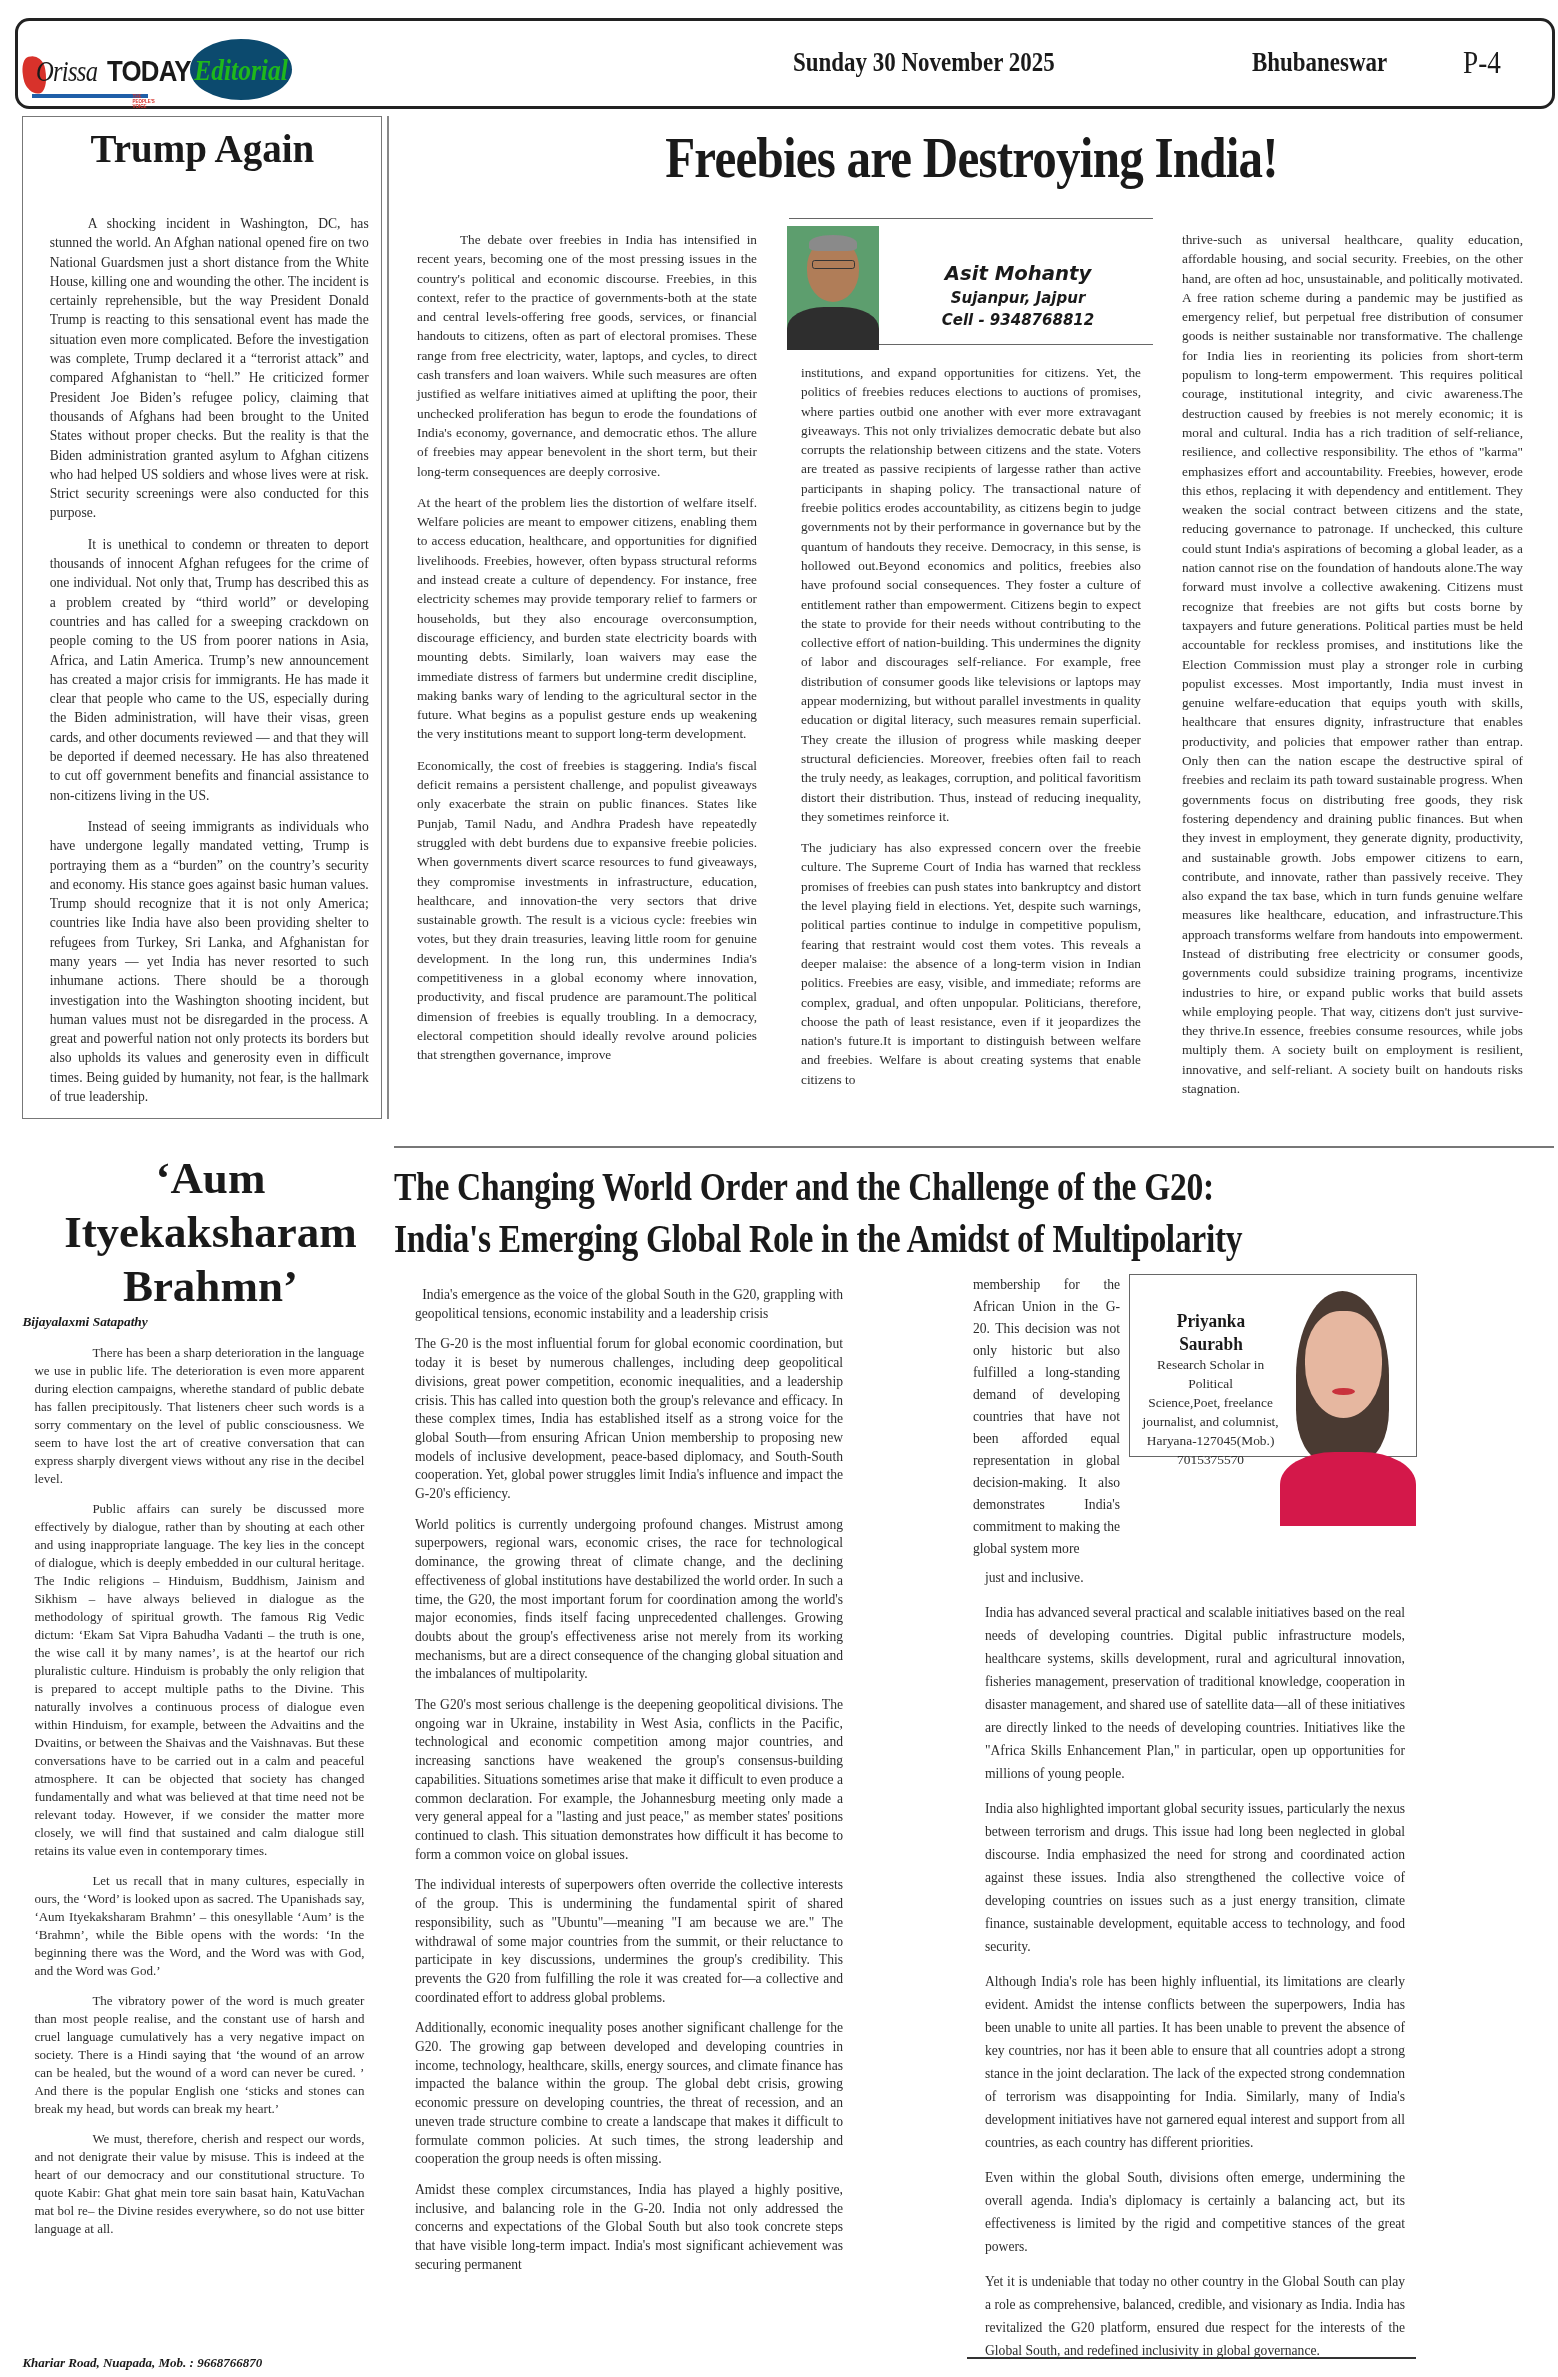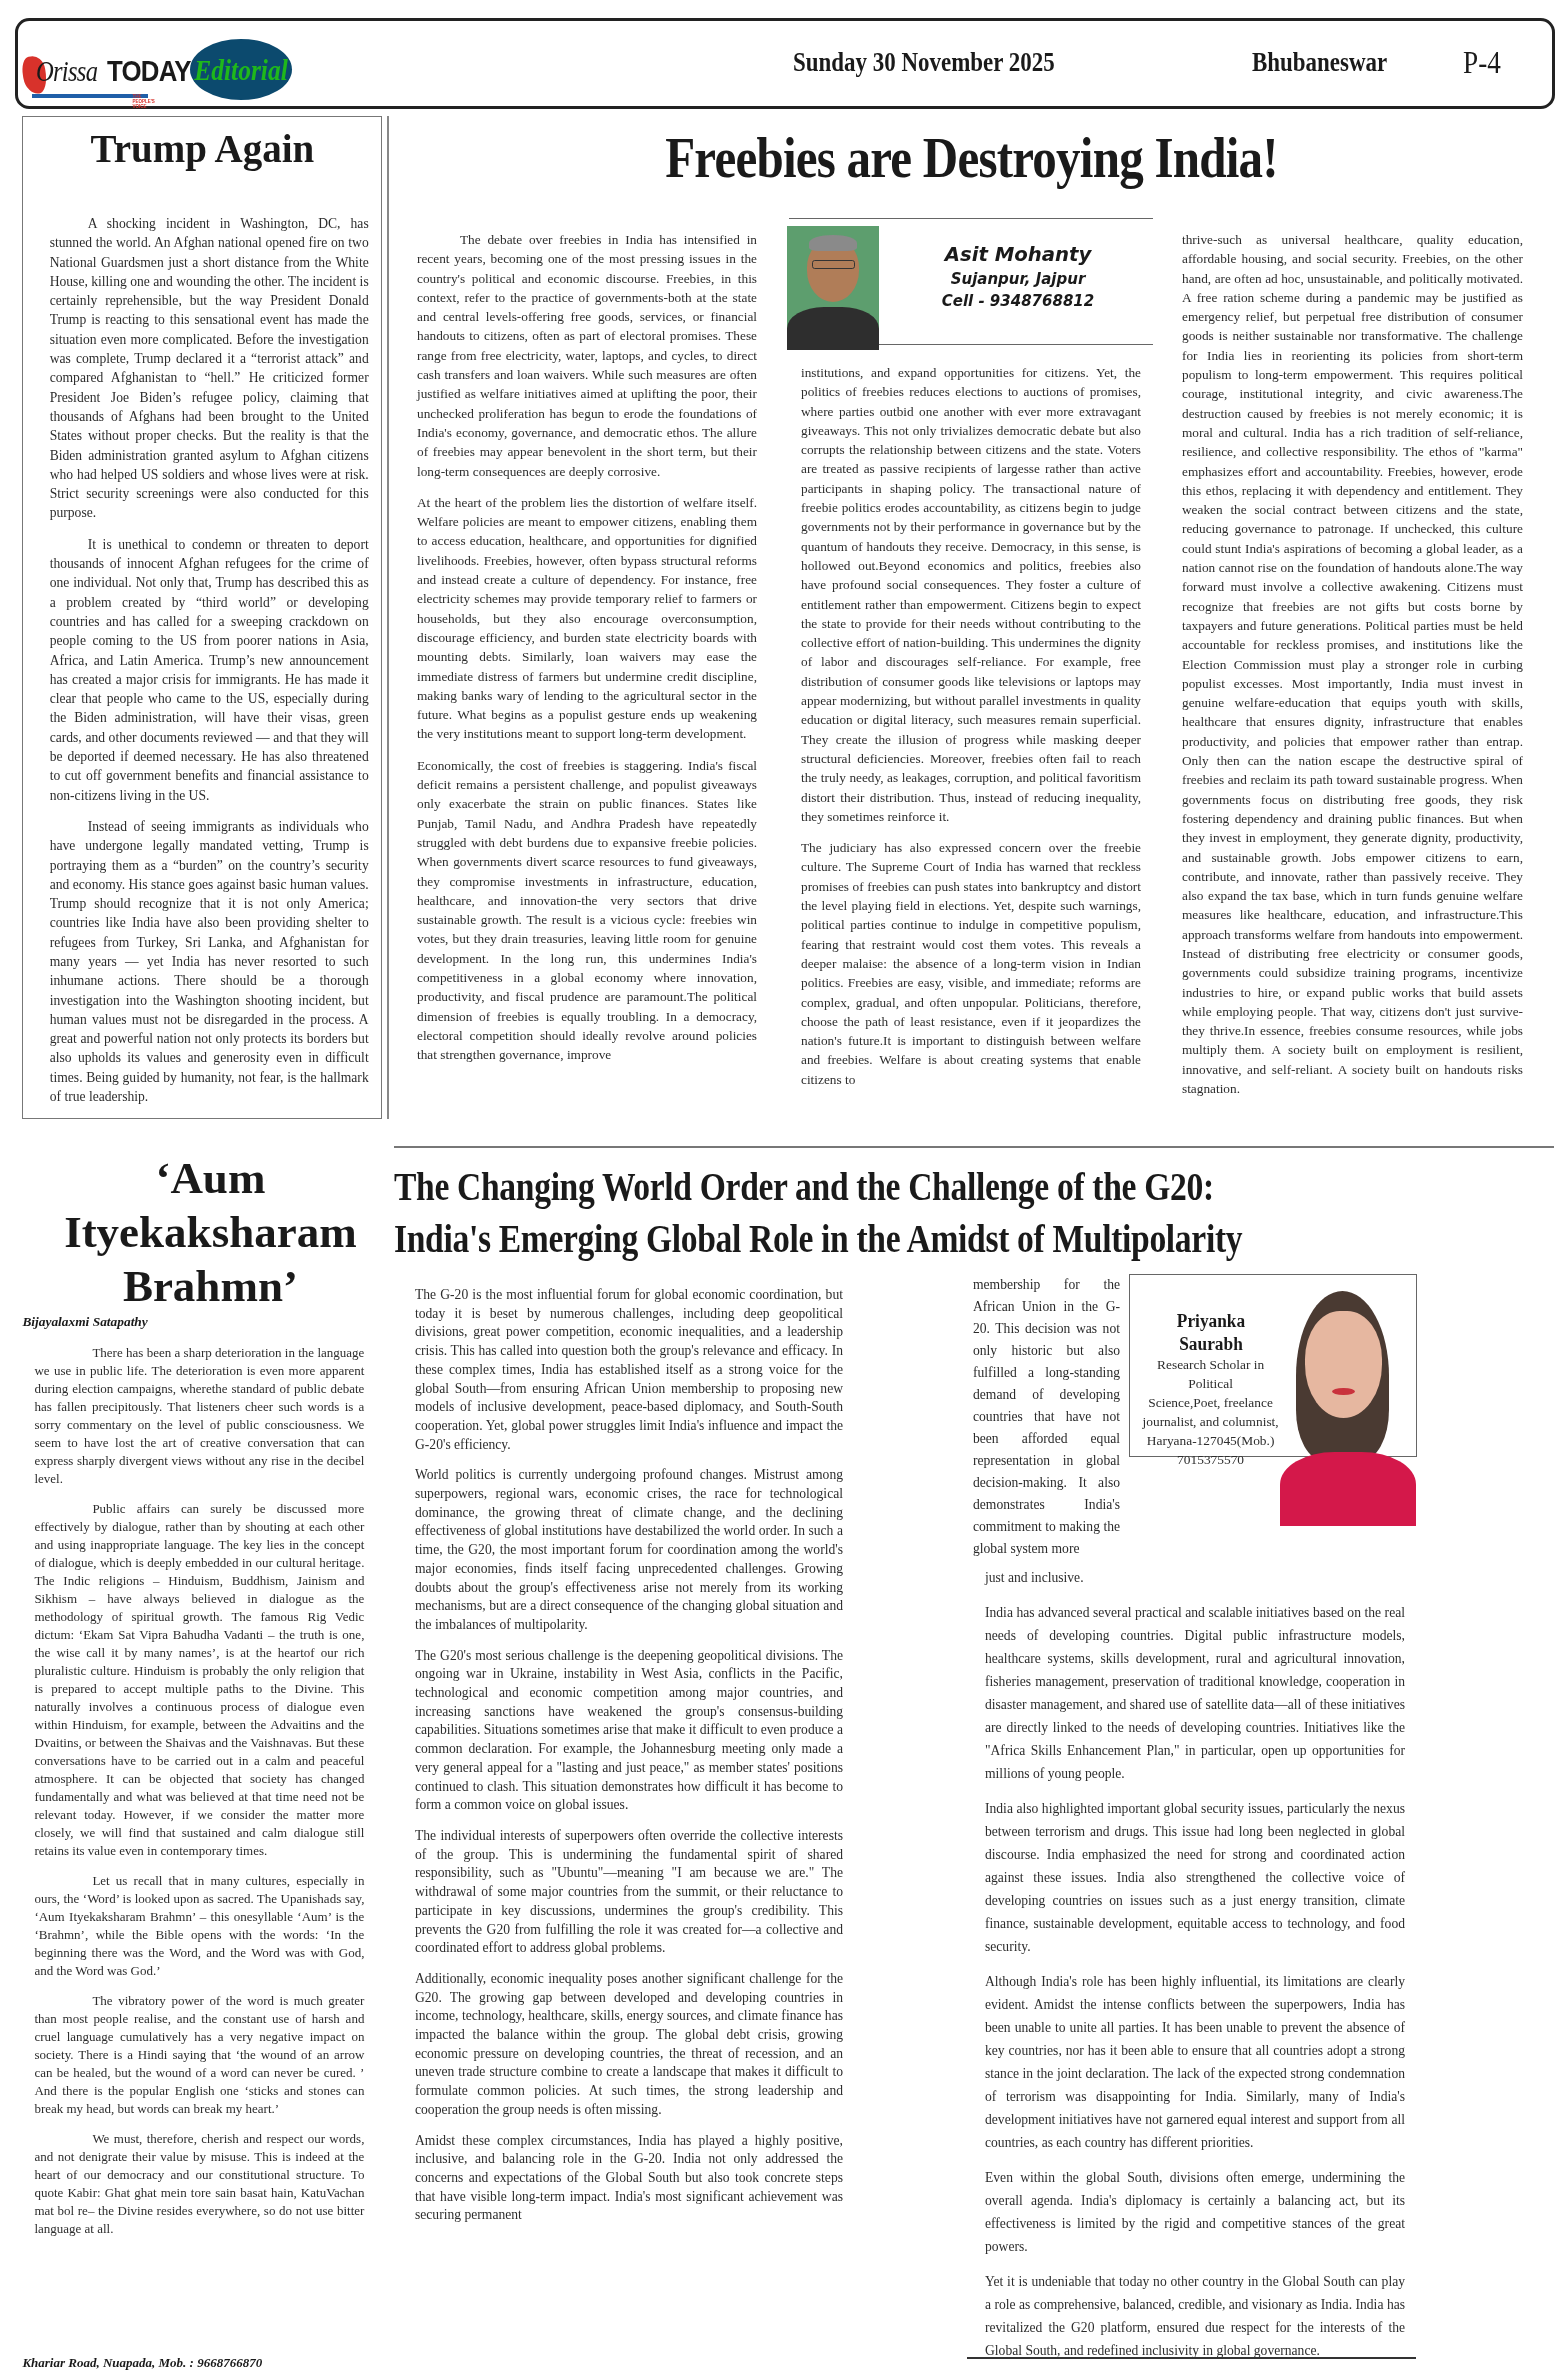--- a/index.html
+++ b/index.html
@@ -98,21 +98,21 @@
   .author-photo .hair { position: absolute; left: 21.5px; top: 9px; width: 48px; height: 16px; background: #8a8a8a; border-radius: 50% 50% 20% 20%; }
   .author-photo .glasses { position: absolute; left: 25px; top: 34px; width: 43px; height: 9px; border: 1.8px solid #333; border-radius: 2.7px; }
   .author-photo .shirt {
     position: absolute; left: 0; top: 81px; width: 92px; height: 54px;
     background: #2e2e2e; border-radius: 40% 40% 0 0;
   }
   .author-info {
     position: absolute; left: 99px; top: 21.5px; width: 260px; text-align: center;
     font-family: "DejaVu Sans", sans-serif; font-style: italic; font-weight: bold; color: #1a1a1a;
   }
-  .author-name { font-size: 19.7px; line-height: 27px; }
+  .author-name { font-size: 19.7px; line-height: 27px; margin-top: 19px; }
   .author-line { font-size: 15px; line-height: 22.4px; }
 
   
   .aum-title {
     position: absolute; left: 22.4px; top: 1151px; width: 376px; text-align: center;
     font-family: "Liberation Serif", serif; font-weight: bold; font-size: 45px; line-height: 54px; color: #1a1a1a;
   }
   .aum-byline {
     position: absolute; left: 22.4px; top: 1314px; font-family: "Liberation Serif", serif;
     font-style: italic; font-weight: bold; font-size: 13.4px; color: #1a1a1a;
@@ -240,20 +240,21 @@
 </div>
 <div class="aum-foot">Khariar Road, Nuapada, Mob. : 9668766870</div>
 
 <div class="g20-toprule"></div>
 <h2 class="g20-title">
   <div>The Changing World Order and the Challenge of the G20:</div>
   <div>India's Emerging Global Role in the Amidst of Multipolarity</div>
 </h2>
 
 <div class="g20-col1 body-text">
+  <p class="lead">India's emergence as the voice of the global South in the G20, grappling with geopolitical tensions, economic instability and a leadership crisis</p>
   <p>The G-20 is the most influential forum for global economic coordination, but today it is beset by numerous challenges, including deep geopolitical divisions, great power competition, economic inequalities, and a leadership crisis. This has called into question both the group's relevance and efficacy. In these complex times, India has established itself as a strong voice for the global South—from ensuring African Union membership to proposing new models of inclusive development, peace-based diplomacy, and South-South cooperation. Yet, global power struggles limit India's influence and impact the G-20's efficiency.</p>
   <p>World politics is currently undergoing profound changes. Mistrust among superpowers, regional wars, economic crises, the race for technological dominance, the growing threat of climate change, and the declining effectiveness of global institutions have destabilized the world order. In such a time, the G20, the most important forum for coordination among the world's major economies, finds itself facing unprecedented challenges. Growing doubts about the group's effectiveness arise not merely from its working mechanisms, but are a direct consequence of the changing global situation and the imbalances of multipolarity.</p>
   <p>The G20's most serious challenge is the deepening geopolitical divisions. The ongoing war in Ukraine, instability in West Asia, conflicts in the Pacific, technological and economic competition among major countries, and increasing sanctions have weakened the group's consensus-building capabilities. Situations sometimes arise that make it difficult to even produce a common declaration. For example, the Johannesburg meeting only made a very general appeal for a "lasting and just peace," as member states' positions continued to clash. This situation demonstrates how difficult it has become to form a common voice on global issues.</p>
   <p>The individual interests of superpowers often override the collective interests of the group. This is undermining the fundamental spirit of shared responsibility, such as "Ubuntu"—meaning "I am because we are." The withdrawal of some major countries from the summit, or their reluctance to participate in key discussions, undermines the group's credibility. This prevents the G20 from fulfilling the role it was created for—a collective and coordinated effort to address global problems.</p>
   <p>Additionally, economic inequality poses another significant challenge for the G20. The growing gap between developed and developing countries in income, technology, healthcare, skills, energy sources, and climate finance has impacted the balance within the group. The global debt crisis, growing economic pressure on developing countries, the threat of recession, and an uneven trade structure combine to create a landscape that makes it difficult to formulate common policies. At such times, the strong leadership and cooperation the group needs is often missing.</p>
   <p>Amidst these complex circumstances, India has played a highly positive, inclusive, and balancing role in the G-20. India not only addressed the concerns and expectations of the Global South but also took concrete steps that have visible long-term impact. India's most significant achievement was securing permanent</p>
 </div>
 
 <div class="g20-side">membership for the African Union in the G-20. This decision was not only historic but also fulfilled a long-standing demand of developing countries that have not been afforded equal representation in global decision-making. It also demonstrates India's commitment to making the global system more</div>
 

